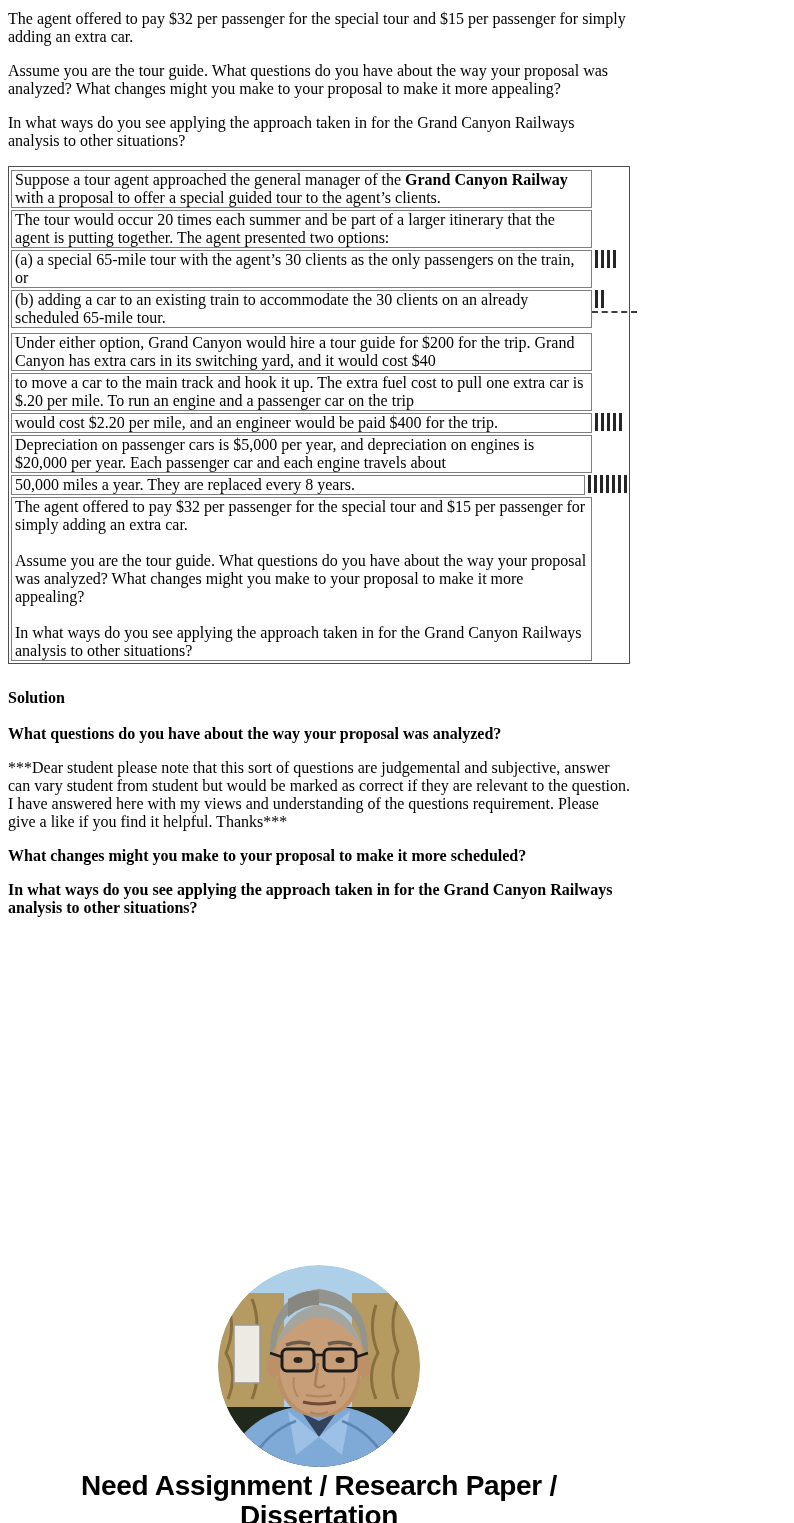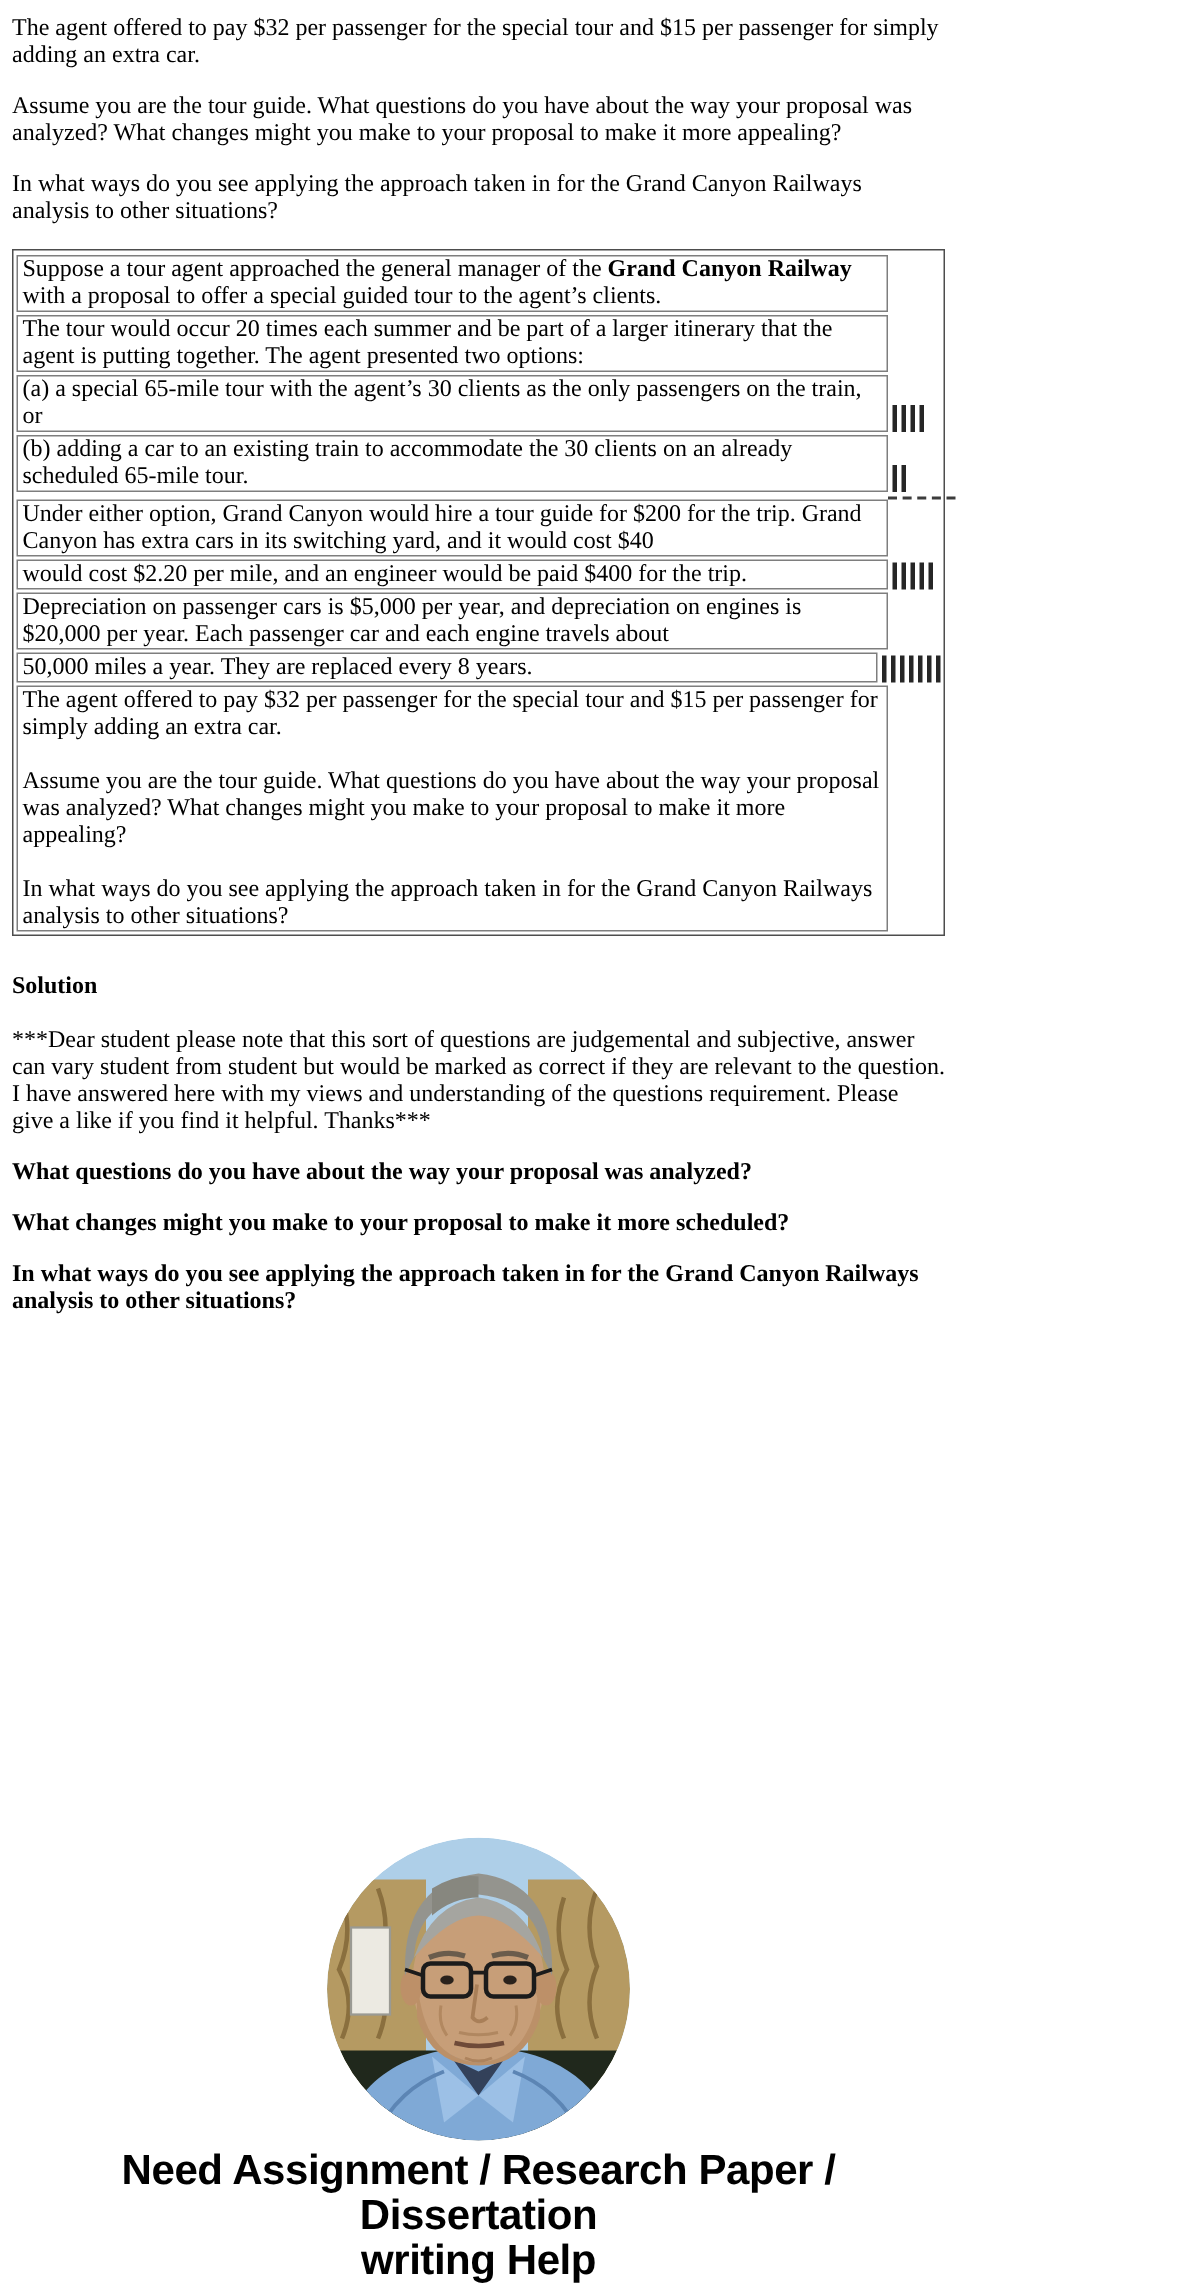--- a/index.html
+++ b/index.html
@@ -19,21 +19,21 @@
   p.doc { margin: 16px 0; }
   p.doc.first { margin-top: 2px; }
   p.doc.bold { font-weight: bold; }
 
   
   .problem-table {
     margin-top: 14px;
     border: 1px solid #4d4d4d;
     padding: 1px 1px 2px 1px;
   }
-  .prow { display: flex; align-items: flex-end; margin: 2px 1px 0 1px; }
+  .prow { display: flex; align-items: flex-start; margin: 2px 1px 0 1px; }
   .prow.gap-above { margin-top: 5px; }
   .pcell {
     flex: 1 1 auto;
     border: 1px solid #7e7e7e;
     padding: 0 3px;
     background: #ffffff;
   }
   .pgutter {
     flex: 0 0 32px;
     display: flex;
@@ -120,20 +120,24 @@
         <div class="pgutter dashed">
           <span class="tally-bar"></span>
           <span class="tally-bar"></span>
         </div>
       </div>
       <div class="prow gap-above">
         <div class="pcell"><span>Under either option, Grand Canyon would hire a tour guide for $200 for the trip. Grand Canyon has extra cars in its switching yard, and it would cost $40</span></div>
         <div class="pgutter"></div>
       </div>
       <div class="prow">
+        <div class="pcell"><span>to move a car to the main track and hook it up. The extra fuel cost to pull one extra car is $.20 per mile. To run an engine and a passenger car on the trip</span></div>
+        <div class="pgutter"></div>
+      </div>
+      <div class="prow">
         <div class="pcell"><span>would cost $2.20 per mile, and an engineer would be paid $400 for the trip.</span></div>
         <div class="pgutter">
           <span class="tally-bar"></span>
           <span class="tally-bar"></span>
           <span class="tally-bar"></span>
           <span class="tally-bar"></span>
           <span class="tally-bar"></span>
         </div>
       </div>
       <div class="prow">
@@ -157,23 +161,23 @@
           <p class="cell-p">The agent offered to pay $32 per passenger for the special tour and $15 per passenger for simply adding an extra car.</p>
           <p class="cell-p">Assume you are the tour guide. What questions do you have about the way your proposal was analyzed? What changes might you make to your proposal to make it more appealing?</p>
           <p class="cell-p">In what ways do you see applying the approach taken in for the Grand Canyon Railways analysis to other situations?</p>
         </div>
         <div class="pgutter"></div>
       </div>
     </div>
 
   <h3 class="solution-heading">Solution</h3>
 
+  <p class="doc bold">What questions do you have about the way your proposal was analyzed?</p>
+
   <p class="doc solution-note">***Dear student please note that this sort of questions are judgemental and subjective, answer can vary student from student but would be marked as correct if they are relevant to the question. I have answered here with my views and understanding of the questions requirement. Please give a like if you find it helpful. Thanks***</p>
-
-  <p class="doc bold">What questions do you have about the way your proposal was analyzed?</p>
   <p class="doc bold">What changes might you make to your proposal to make it more scheduled?</p>
   <p class="doc bold">In what ways do you see applying the approach taken in for the Grand Canyon Railways analysis to other situations?</p>
 
   <div class="avatar-wrap">
     <span class="avatar-circle">
       <svg width="202" height="202" viewBox="0 0 202 202" aria-hidden="true">
         <defs>
           <clipPath id="avclip">
               <circle cx="101" cy="101" r="101"></circle>
             </clipPath>

